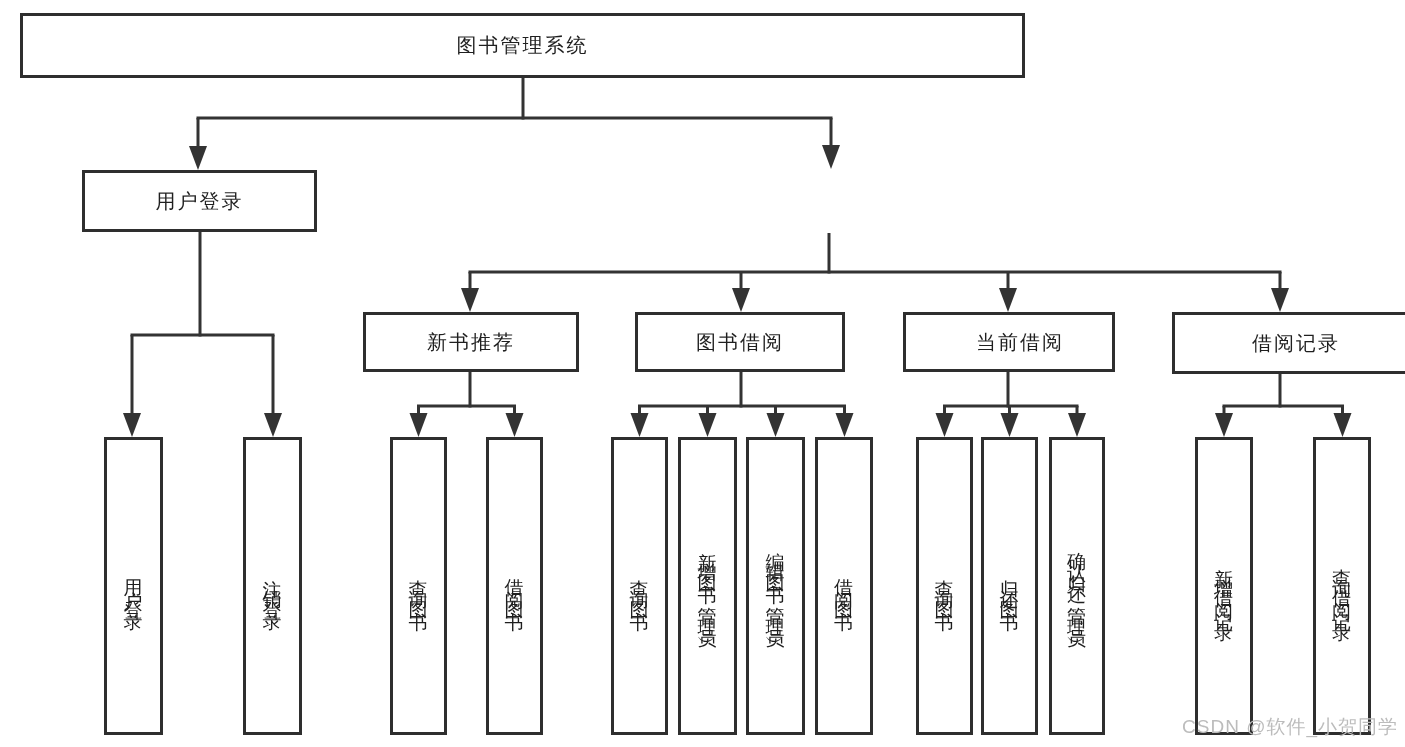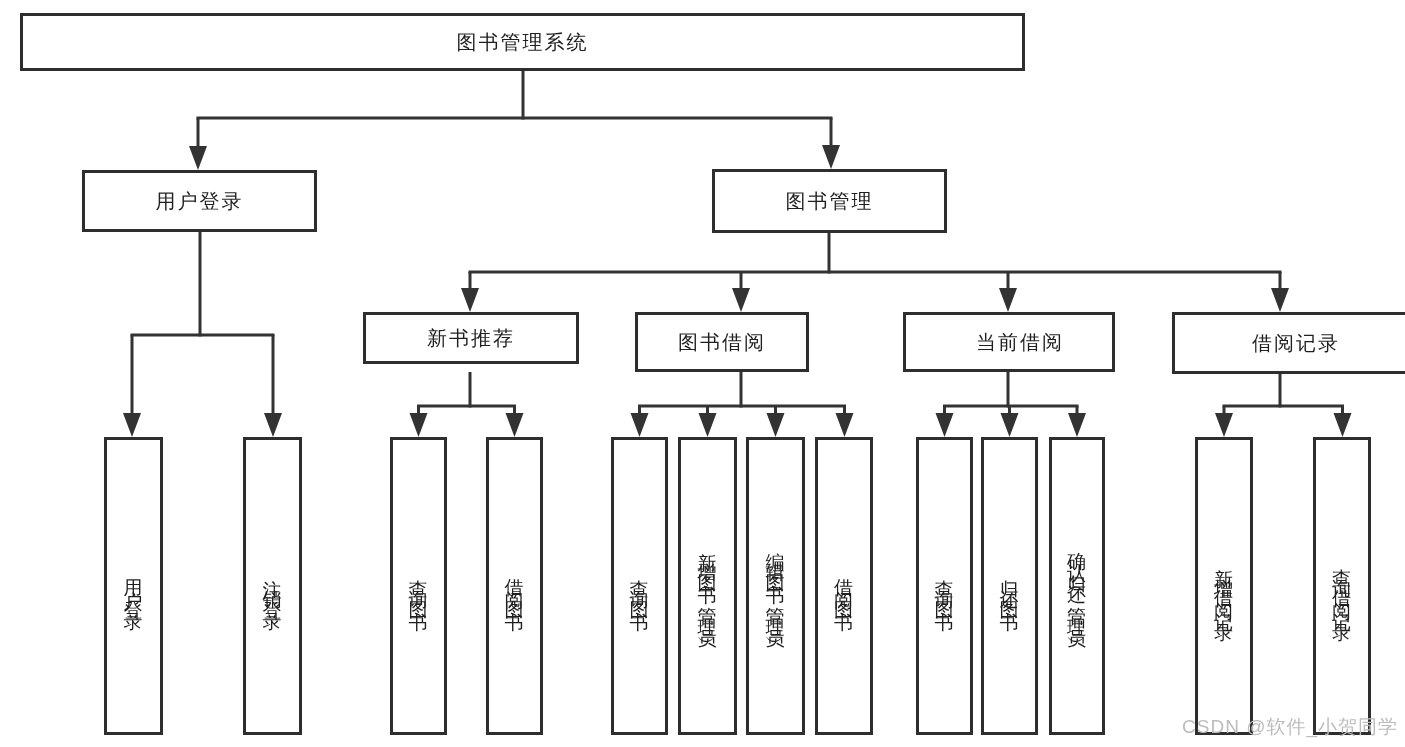--- a/index.html
+++ b/index.html
@@ -78,35 +78,32 @@
     <polygon points="1068,413 1086,413 1077,437"></polygon>
 
     <line x1="1280" y1="373" x2="1280" y2="407.5"></line>
     <line x1="1222.5" y1="406" x2="1344" y2="406"></line>
     <line x1="1224" y1="406" x2="1224" y2="416"></line>
     <polygon points="1215,413 1233,413 1224,437"></polygon>
     <line x1="1342.5" y1="406" x2="1342.5" y2="416"></line>
     <polygon points="1333.5,413 1351.5,413 1342.5,437"></polygon>
   </svg>
 
-  <div class="box" style="left:20px; top:13px; width:1005px; height:58px;">
+  <div class="box" style="left:20px; top:13px; width:1005px; height:65px;">
     <span class="hlabel">图书管理系统</span>
   </div>
 
   <div class="box" style="left:82px; top:170px; width:235px; height:62px;">
     <span class="hlabel">用户登录</span>
   </div>
-  <div class="box" style="left:712px; top:169px; width:235px; height:64px;">
-    <span class="hlabel">图书管理</span>
-  </div>
 
-  <div class="box" style="left:363px; top:312px; width:216px; height:52px;text-align:right;">
+  <div class="box" style="left:363px; top:312px; width:216px; height:60px;text-align:right;">
     <span class="hlabel">新书推荐</span>
   </div>
-  <div class="box" style="left:635px; top:312px; width:174px; height:60px;text-align:center;">
+  <div class="box" style="left:635px; top:312px; width:210px; height:60px;text-align:center;">
     <span class="hlabel">图书借阅</span>
   </div>
   <div class="box" style="left:903px; top:312px; width:212px; height:60px;padding-left:22px;">
     <span class="hlabel">当前借阅</span>
   </div>
   <div class="box" style="left:1172px; top:312px; width:248px; height:62px;">
     <span class="hlabel">借阅记录</span>
   </div>
 
   <div class="box vbox" style="left:104px; width:59px;">

